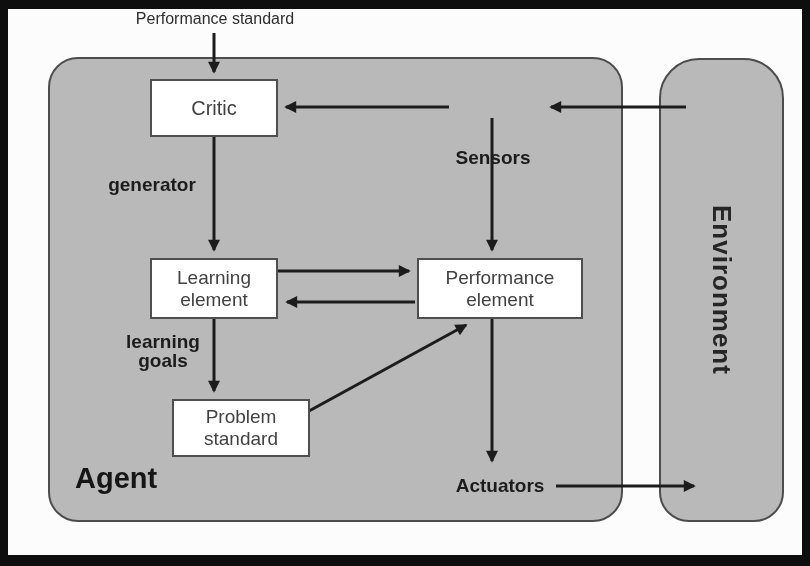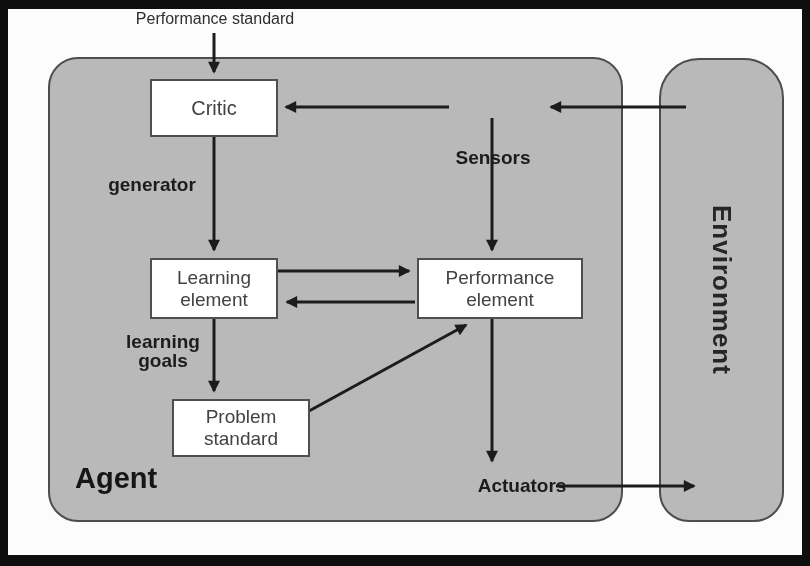--- a/index.html
+++ b/index.html
@@ -86,21 +86,21 @@
     left: 100px; top: 9px; width: 230px;
     font-weight: normal;
     font-size: 16px;
     color: #2e2e2e;
   }
   .lbl-feedback  { left: 102px; top: 175px; width: 100px; }
   .lbl-changes   { left: 299px; top: 239px; width: 97px;  }
   .lbl-knowledge { left: 294px; top: 302px; width: 114px; }
   .lbl-goals     { left: 115px; top: 332px; width: 96px;  }
   .lbl-sensors   { left: 448px; top: 108px;  width: 90px; margin-top: 40px;  }
-  .lbl-actuators { left: 472px; top: 476px; width: 100px; }
+  .lbl-actuators { left: 450px; top: 476px; width: 100px; }
   .lbl-agent {
     left: 75px; top: 469px; width: 110px;
     text-align: left;
     font-size: 29px;
     color: #161616;
   }
   svg.arrows {
     position: absolute;
     left: 0; top: 0;
     width: 810px;

